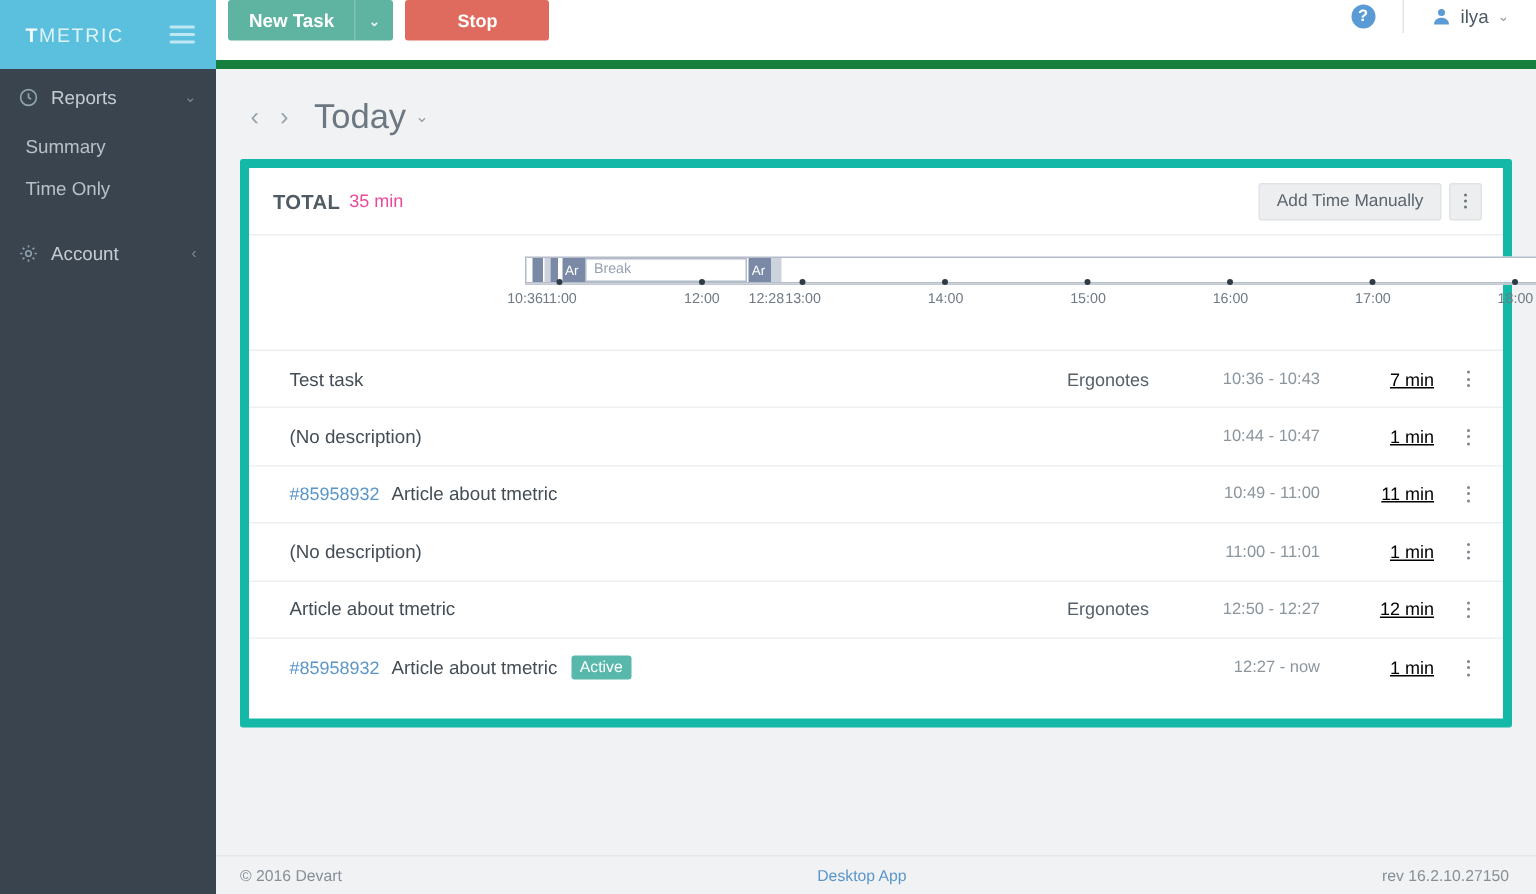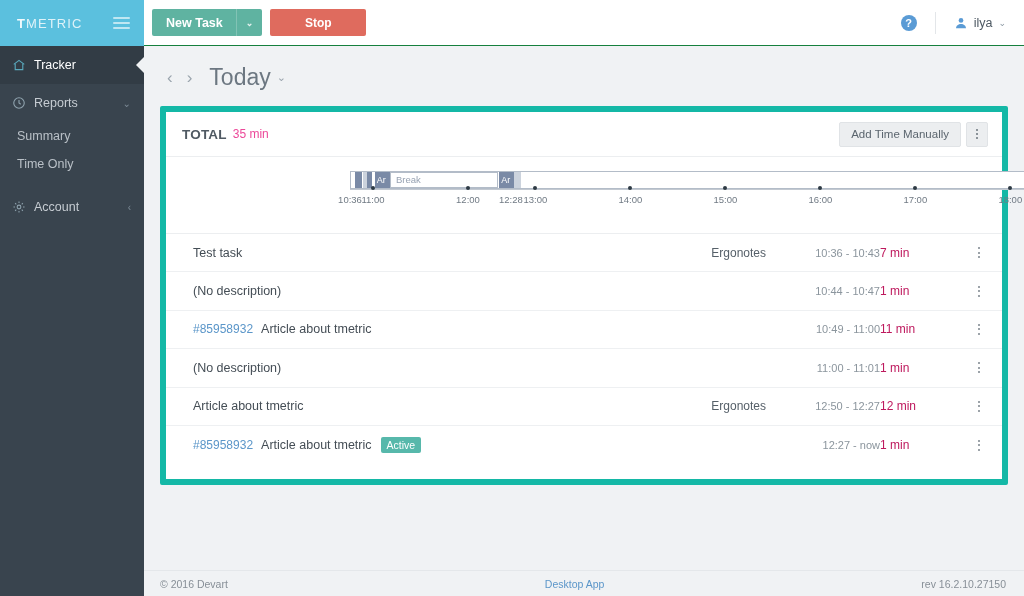--- a/index.html
+++ b/index.html
@@ -47,22 +47,22 @@
   .nav-sub {
     height: 28px; display: flex; align-items: center;
     padding-left: 17px; color: #b9c0c7; font-size: 12.5px; cursor: pointer;
   }
   .nav-sub:first-of-type { margin-top: 5px; }
   .nav-gap { height: 10px; }
 
   
   .topbar {
     position: absolute; left: 144px; top: 0; right: 0; height: 46px;
-    background: #ffffff; border-bottom: 1px solid #15803d;
-    display: flex; align-items: center;
+    background: #ffffff; border-bottom: 6px solid #15803d;
+    display: flex; align-items: flex-start;
   }
   .btn-newtask {
     margin-left: 8px; height: 27px; background: #5fb3a1; color: #fff;
     font-size: 12.5px; font-weight: 700; border: none; border-radius: 2px;
     display: flex; align-items: center; cursor: pointer;
   }
   .btn-newtask .lbl { padding: 0 13px 0 14px; }
   .btn-newtask .sep { width: 1px; height: 27px; background: rgba(255,255,255,.22); }
   .btn-newtask .car { padding: 0 9px; font-size: 9px; opacity: .85; }
   .btn-stop {
@@ -160,21 +160,21 @@
   .row-desc { font-size: 12.5px; color: #444d55; }
   .row-badge {
     margin-left: 9px; background: #57b8ab; color: #fff; font-size: 10.5px;
     padding: 2px 6px; border-radius: 2px;
   }
   .row-project {
     margin-left: auto; font-size: 12px; color: #566069;
     width: 150px; text-align: right; padding-right: 18px;
   }
   .row-time { font-size: 11px; color: #8b959d; width: 96px; text-align: right; }
-  .row-dur { font-size: 12px; color: #be185d; width: 76px; text-align: left; }
+  .row-dur { font-size: 12px; color: #000000; width: 76px; text-align: right; text-decoration: underline; }
   .row-kebab {
     width: 46px; display: flex; align-items: center; justify-content: center;
     cursor: pointer;
   }
   .row-kebab i { width: 2px; height: 2px; background: #7b858d; border-radius: 50%; display: block; }
   .row-kebab .stack { display: flex; flex-direction: column; gap: 2.5px; }
 
   
   .footer {
     position: absolute; left: 0; right: 0; bottom: 0; height: 26px;
@@ -193,30 +193,20 @@
   <div class="sidebar">
     <div class="logo-bar">
       <div class="logo-text"><b>T</b><span>METRIC</span></div>
       <div class="hamburger">
           <i></i>
           <i></i>
           <i></i>
         </div>
     </div>
 
-    <div class="nav-item active">
-      <span class="nav-ico">
-        <svg width="14" height="14" viewBox="0 0 24 24" fill="none" stroke="#5aa9bd" stroke-width="1.9">
-            <path d="M3 11l9-7 9 7"></path>
-            <path d="M5.5 10v10h13V10"></path>
-          </svg>
-      </span>
-      <span class="nav-label">Tracker</span>
-      <span class="notch"></span>
-    </div>
 
     <div class="nav-item">
       <span class="nav-ico">
         <svg width="14" height="14" viewBox="0 0 24 24" fill="none" stroke="#8fa3ae" stroke-width="1.9">
             <circle cx="12" cy="12" r="9"></circle>
             <path d="M12 7v5l3 2"></path>
           </svg>
       </span>
       <span class="nav-label">Reports</span>
       <span class="nav-caret">⌄</span>

